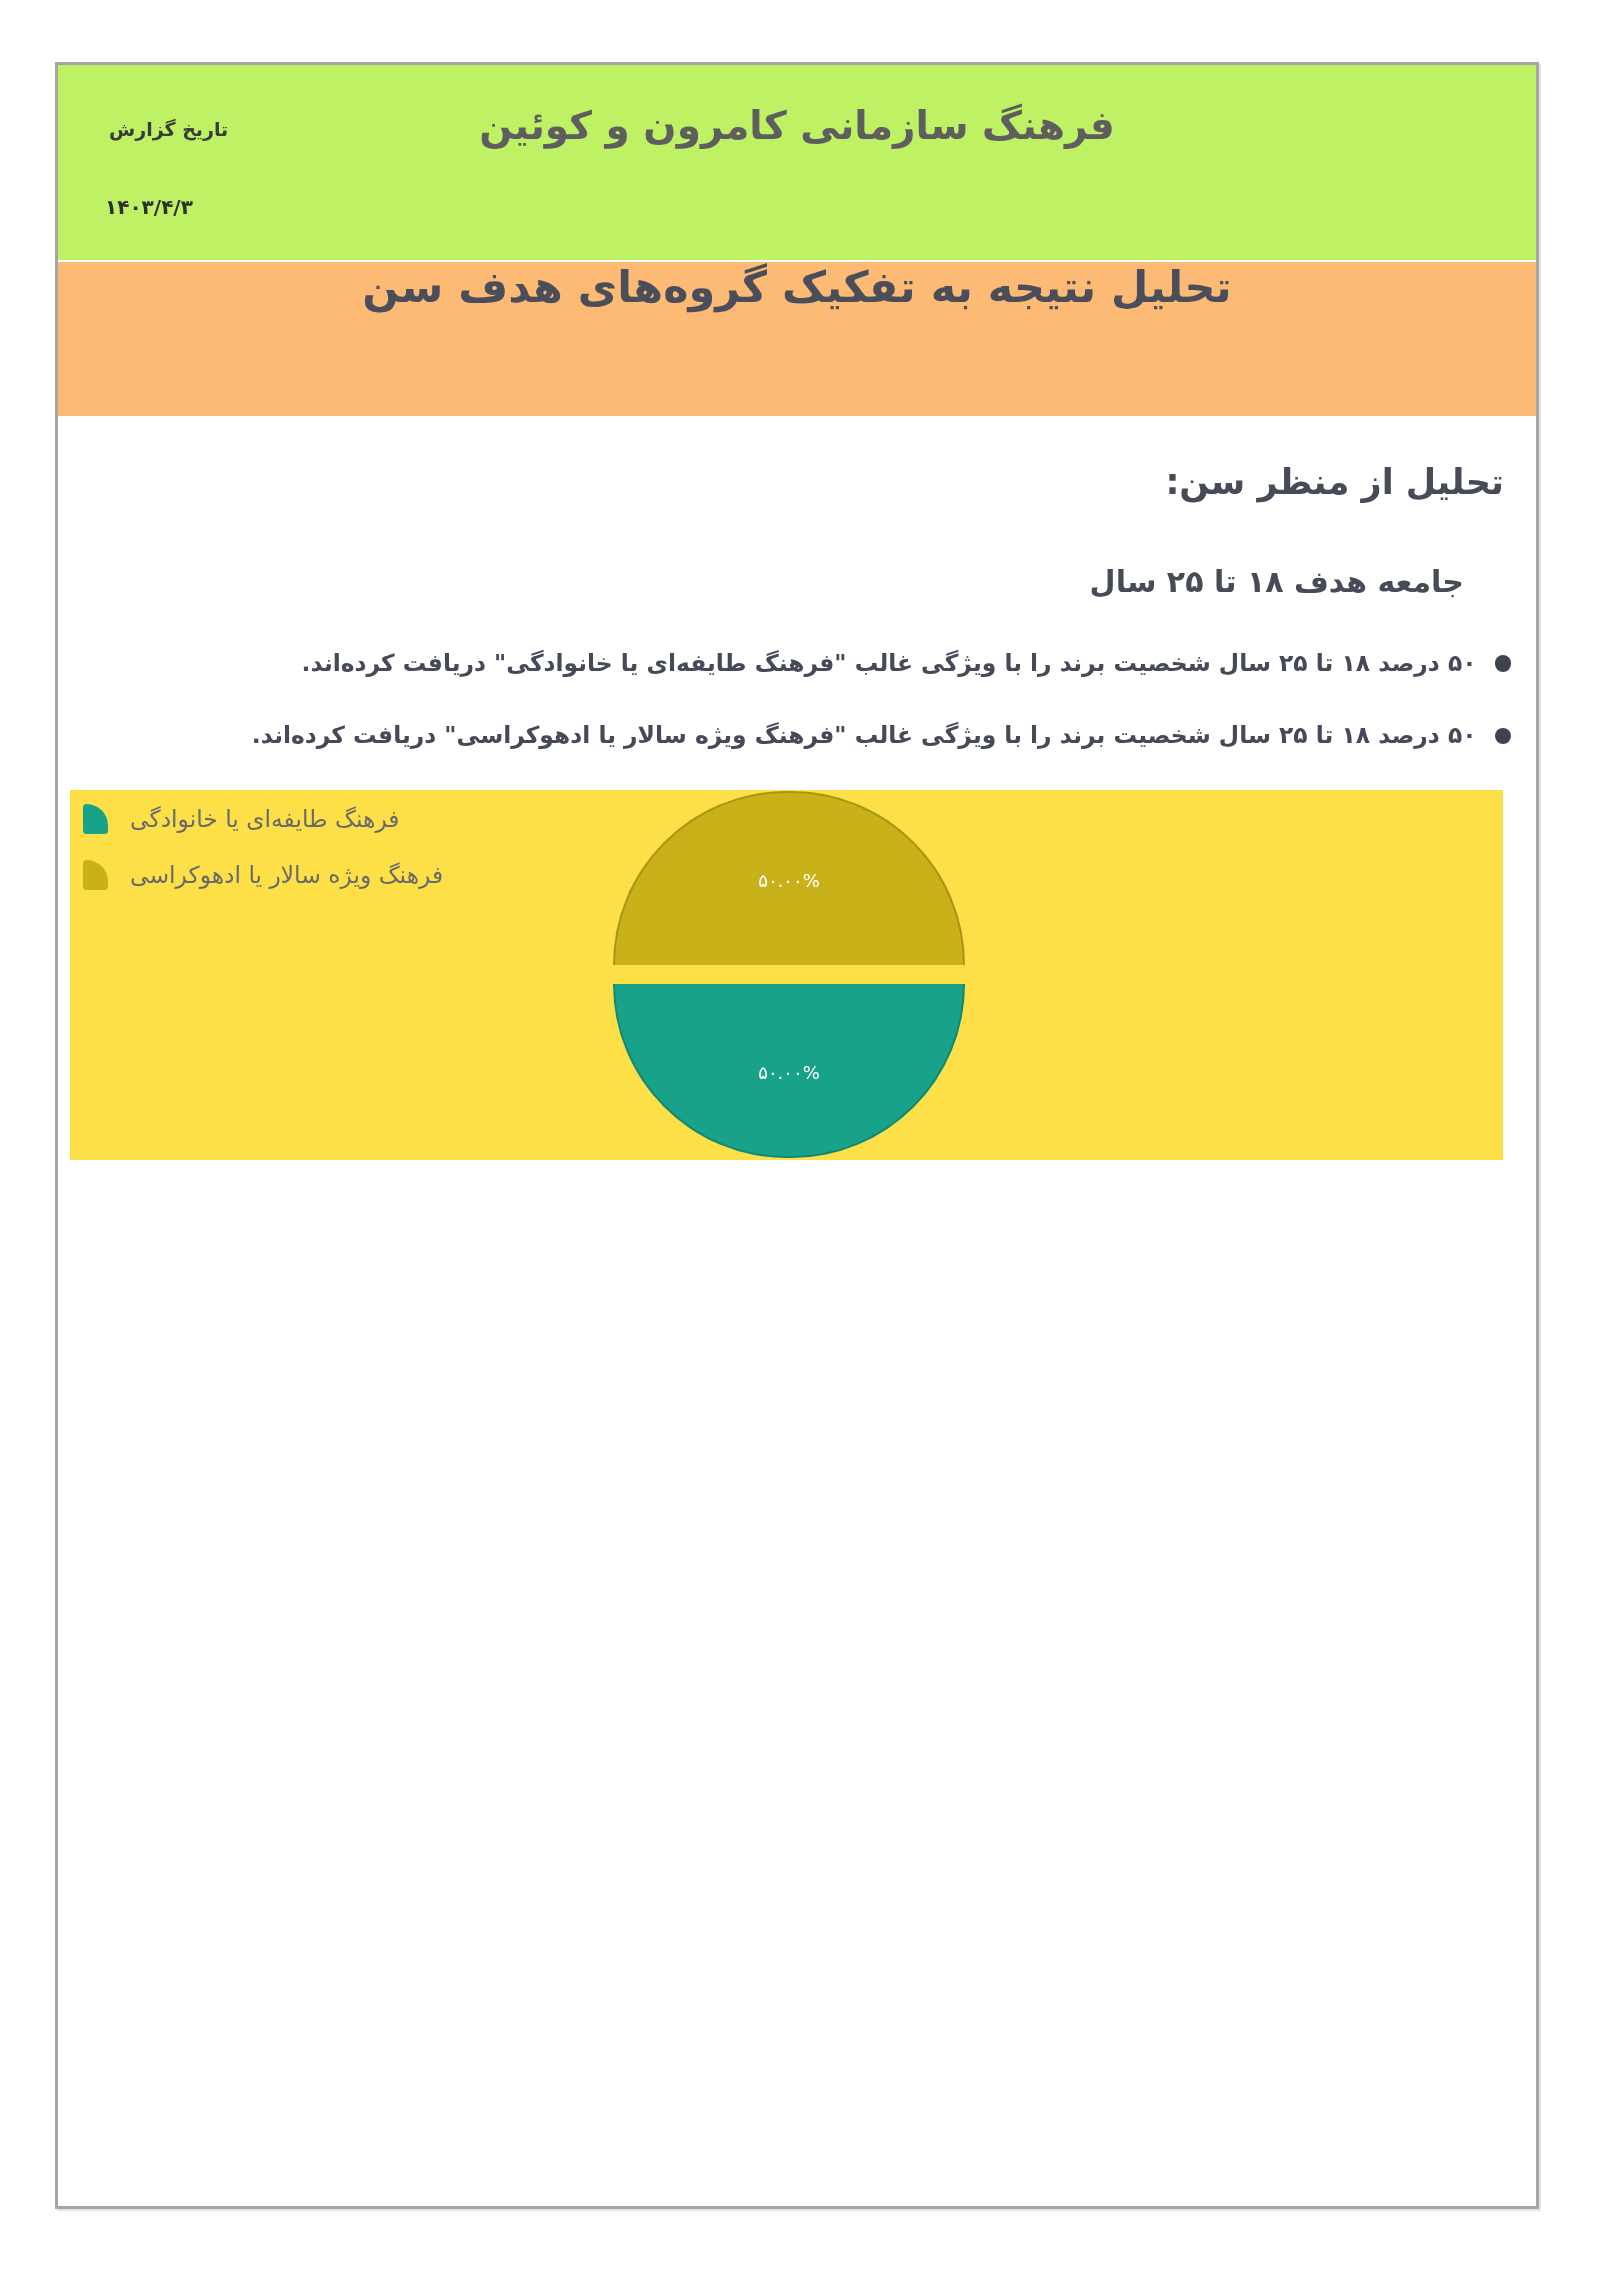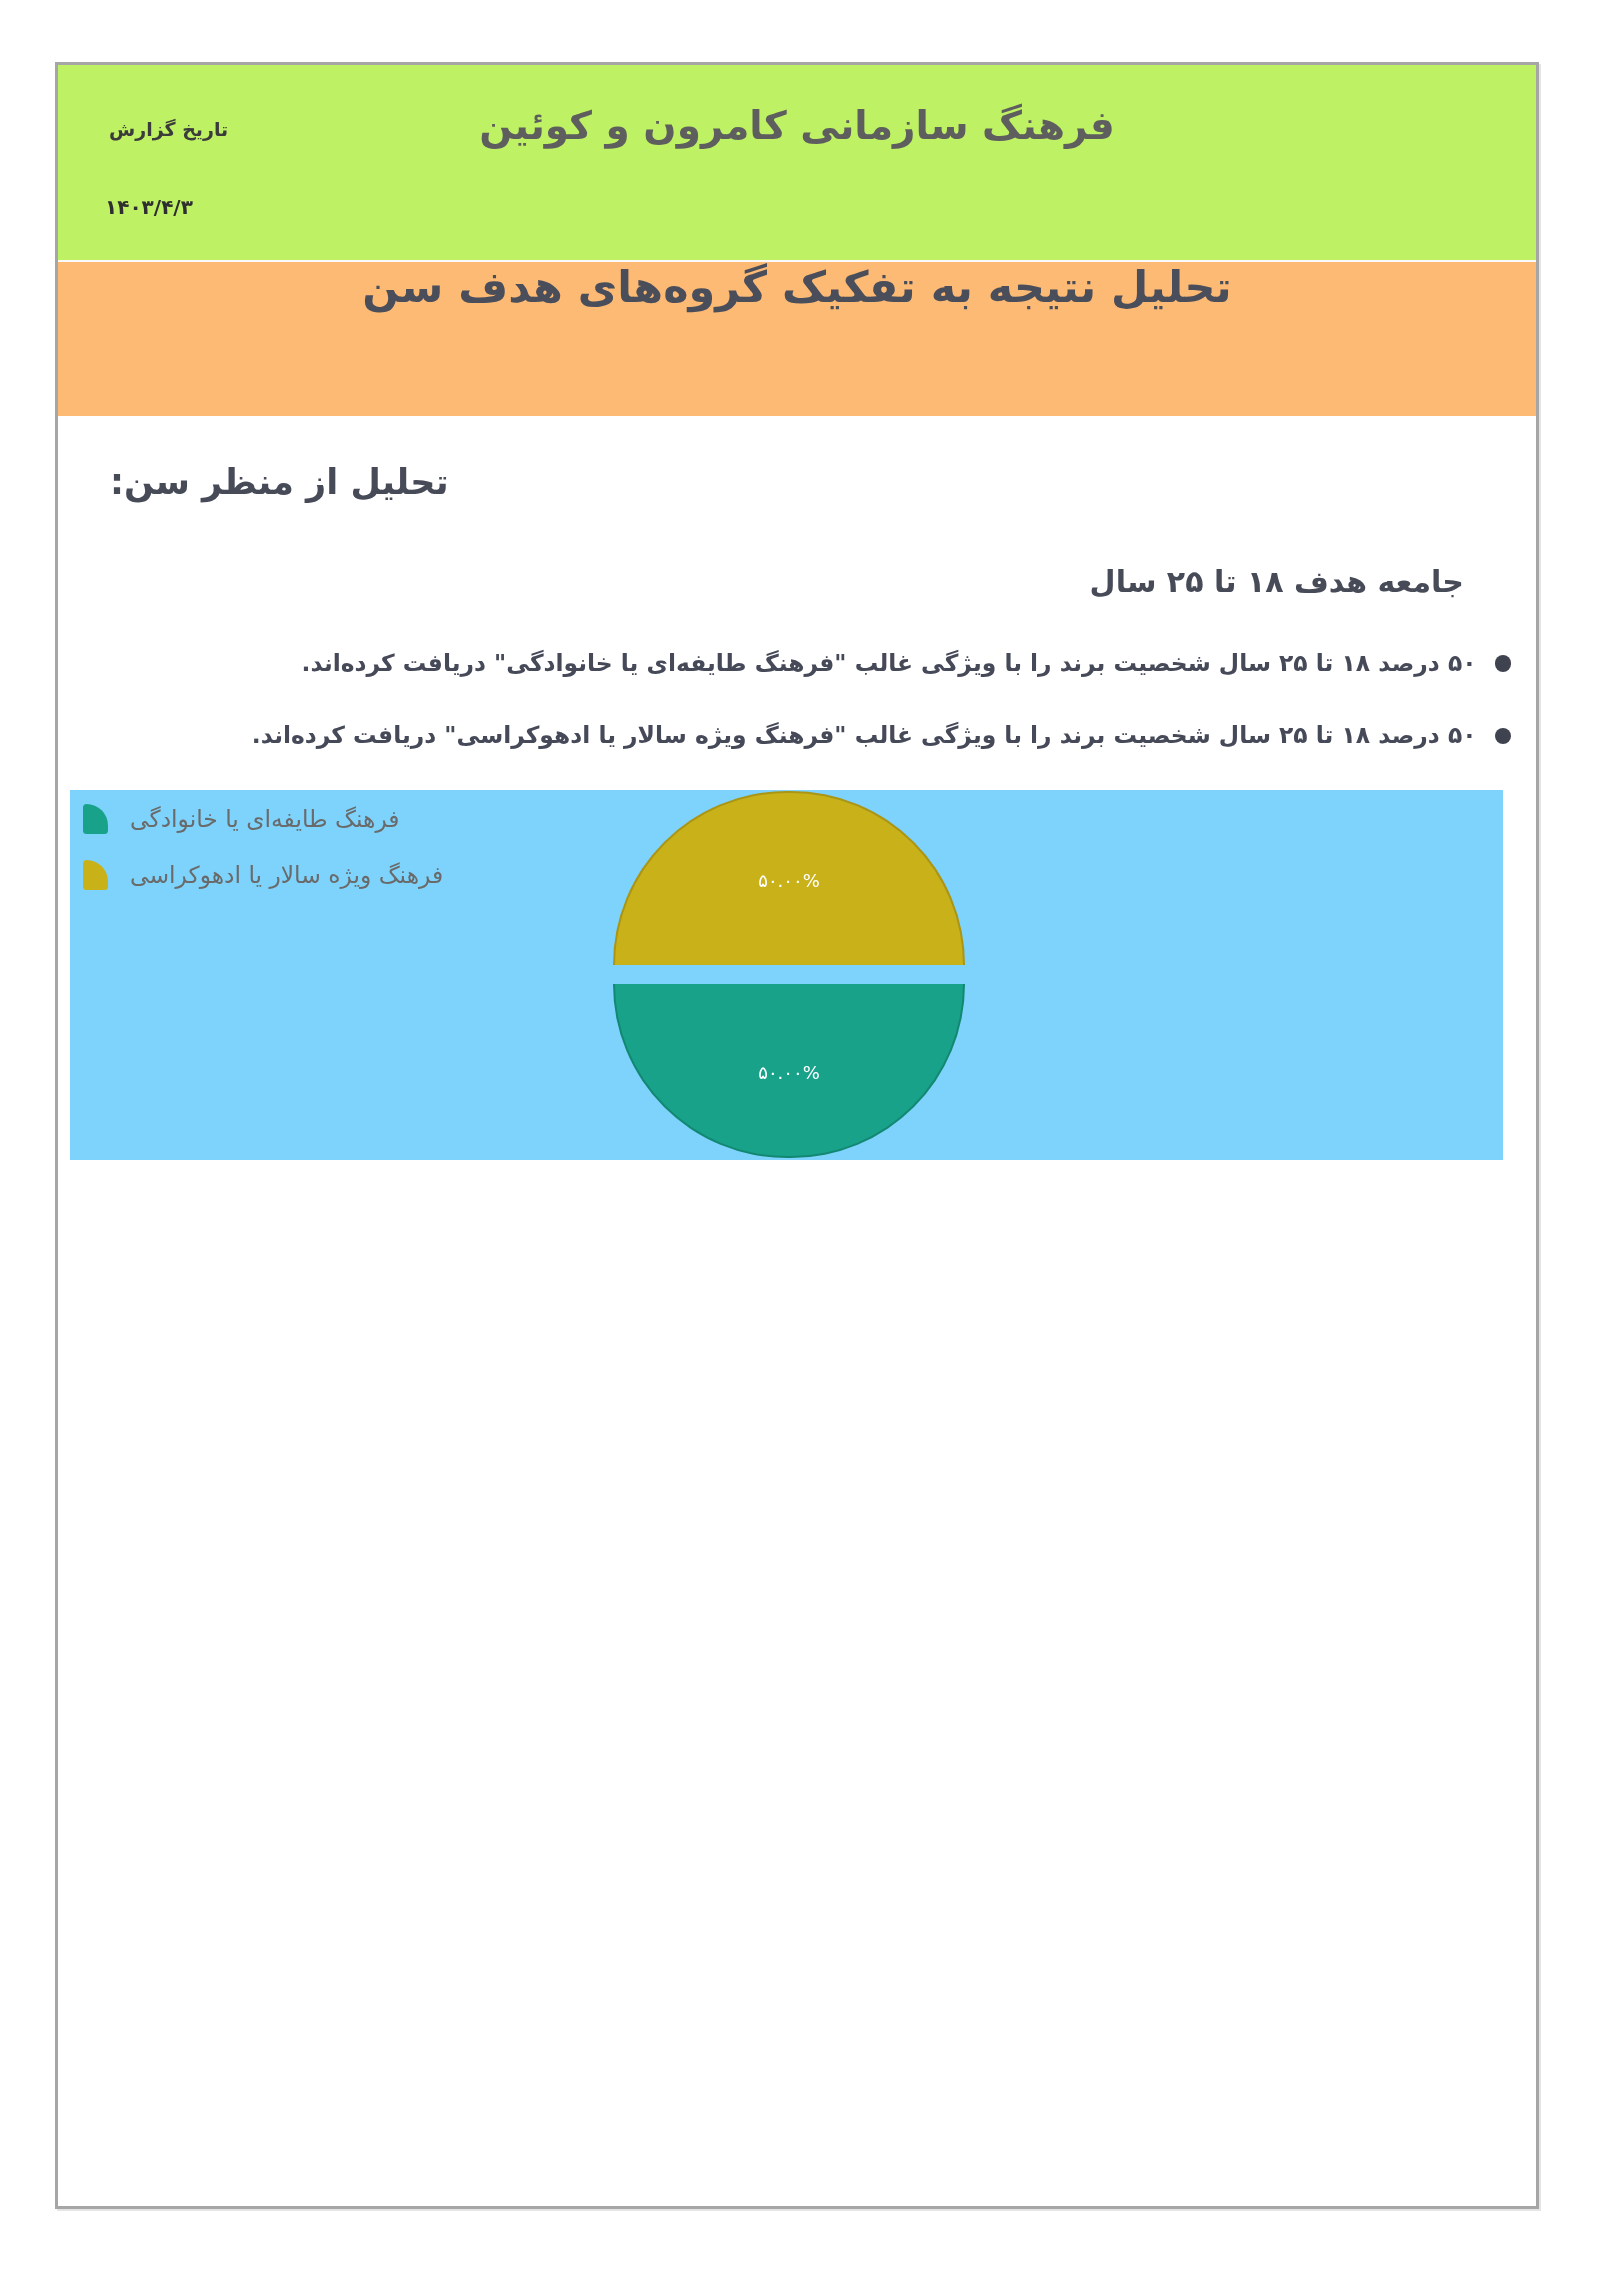--- a/index.html
+++ b/index.html
@@ -50,22 +50,22 @@
   .banner-title{
     font-size:43px; font-weight:bold;
     color:#4a4e5b;
     direction:rtl;
     padding-bottom:6.5px;
   }
   
   .content{ direction:rtl; }
   .section-heading{
     margin-top:46px;
-    padding:0 52px;
-    text-align:left;
+    padding:0 32px;
+    text-align:right;
     font-size:35px; font-weight:bold;
     color:#474b58;
   }
   .section-subheading{
     margin-top:62px;
     padding:0 72px;
     text-align:right;
     font-size:30px; font-weight:bold;
     color:#474b58;
   }
@@ -85,21 +85,21 @@
     position:absolute; right:5.2px; top:10.4px;
     width:16.3px; height:16.3px;
     border-radius:50%;
     background:#3f4350;
   }
   
   .chart-card{
     position:relative;
     margin:29px 33px 0 0;
     width:1433px; height:370px;
-    background:#7dd3fc;
+    background:#fde047;
     direction:ltr;
   }
   .legend{
     position:absolute; left:13px; top:14.3px;
     display:flex; flex-direction:column; gap:26px;
   }
   .legend-row{ display:flex; align-items:center; }
   .legend-swatch{
     width:25px; height:30px;
     border-radius:3.9px 23.4px 3.9px 3.9px;

